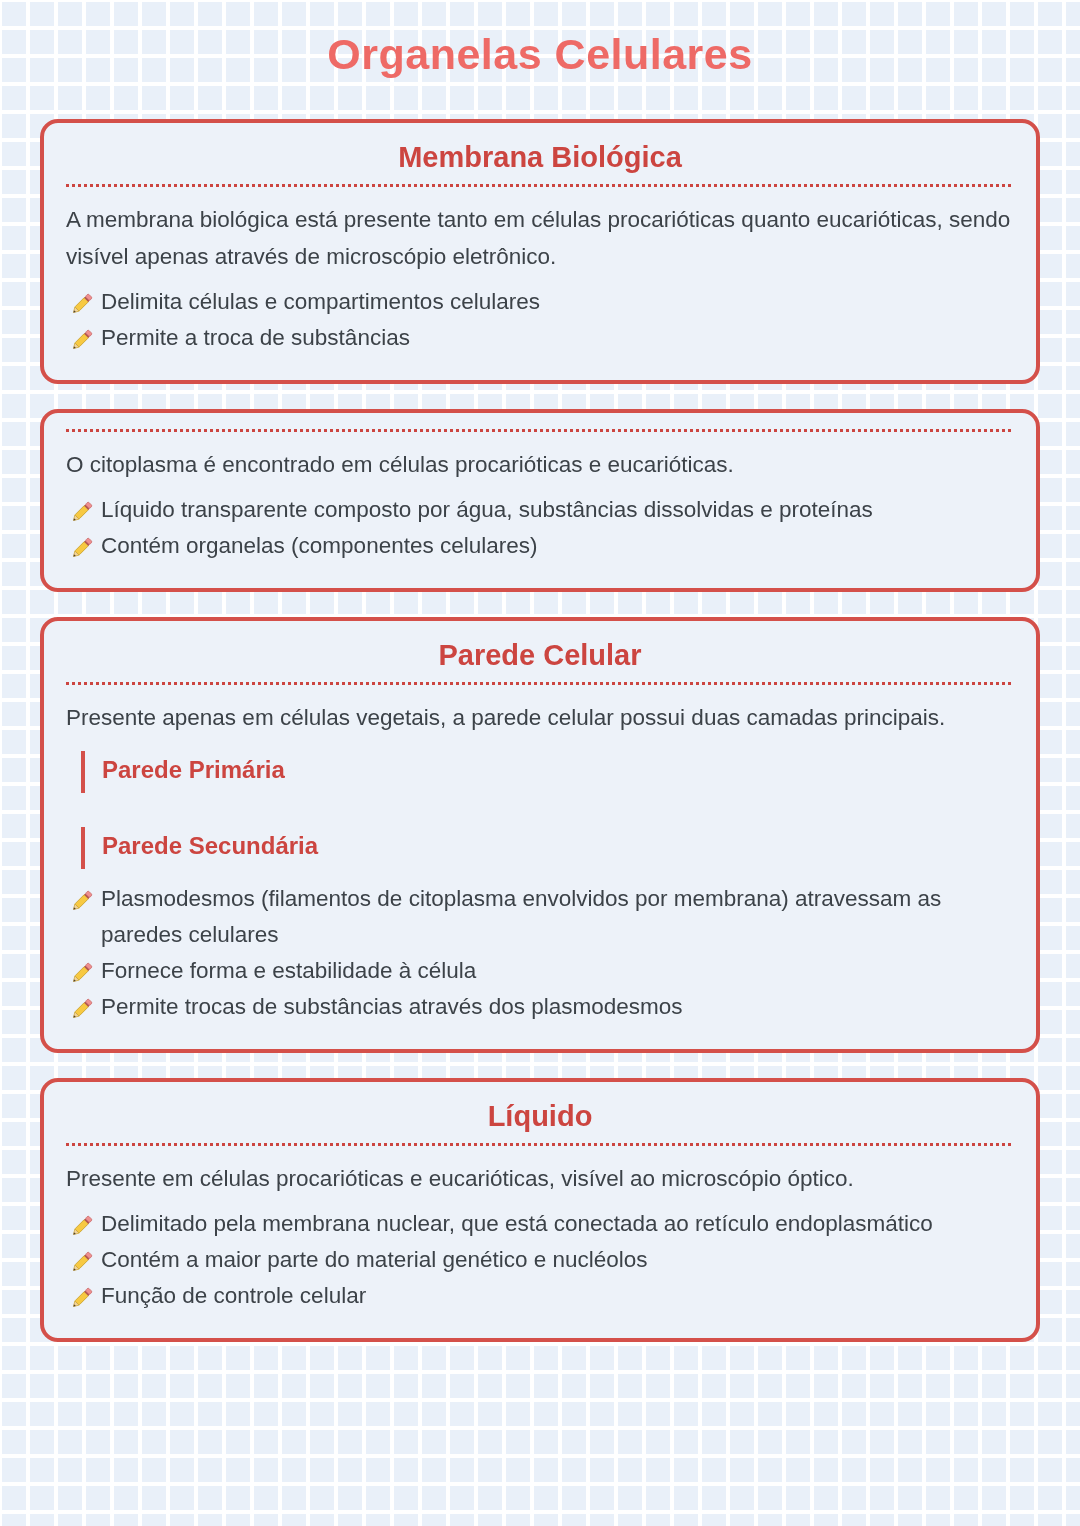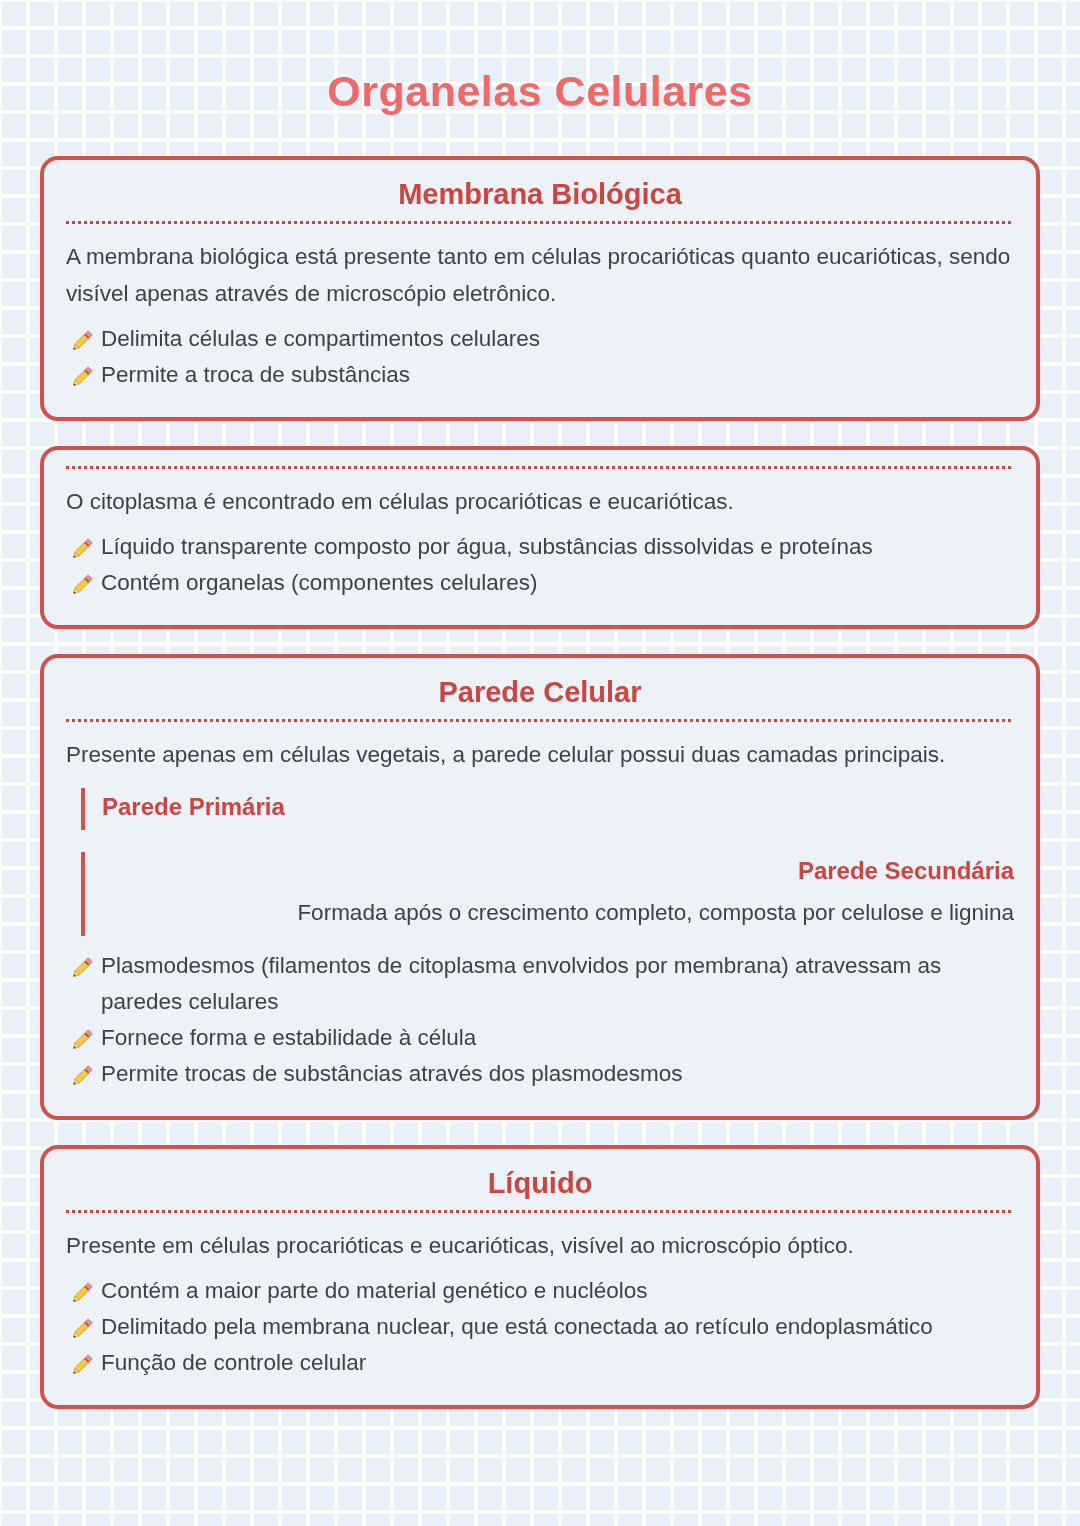--- a/index.html
+++ b/index.html
@@ -19,21 +19,21 @@
     overflow: hidden;
     font-family: "Liberation Sans", sans-serif;
     color: var(--text-color);
     background-color: var(--page-background);
     background-image:
       linear-gradient(to right, var(--grid-line) 0, var(--grid-line) 4px, transparent 4px),
       linear-gradient(to bottom, var(--grid-line) 0, var(--grid-line) 4px, transparent 4px);
     background-size: 28px 28px;
     background-position: -2px -2px;
   }
-  main { padding: 66px 40px 0; }
+  main { padding: 29px 40px 0; }
   h1.page-title {
     margin: 0 0 40px;
     text-align: center;
     font-size: 43px;
     line-height: 50px;
     font-weight: 700;
     color: var(--title-coral);
     letter-spacing: 0.5px;
   }
   .card {
@@ -60,21 +60,21 @@
     margin: 14px 0 0;
     font-size: 22.5px;
     line-height: 37px;
   }
   .subs:empty { display: none; }
   .sub {
     margin: 15px 0 12px 15px;
     border-left: 4px solid var(--accent-red);
     padding: 2px 0 6px 17px;
   }
-  .sub + .sub { margin-top: 22px; text-align: right; }
+  .sub + .sub { margin-top: 34px; }
   .sub h3 {
     margin: 0;
     font-size: 24px;
     line-height: 34px;
     font-weight: 700;
     color: var(--heading-red);
   }
   .sub p {
     margin: 8px 0 0;
     font-size: 22.5px;
@@ -189,21 +189,20 @@
     <h2 class="card-title">Parede Celular</h2>
     <div class="divider"></div>
     <p class="desc">Presente apenas em células vegetais, a parede celular possui duas camadas principais.</p>
     <div class="subs">
   <div class="sub">
     <h3>Parede Primária</h3>
   </div>
 
   <div class="sub">
     <h3>Parede Secundária</h3>
-    <p>Formada após o crescimento completo, composta por celulose e lignina</p>
   </div>
 </div>
     <ul class="bullets">
   <li class="bullet">
     <span class="pencil">
       <svg viewBox="0 0 32 32" xmlns="http://www.w3.org/2000/svg">
         <g transform="rotate(-45 16 16)">
           <rect x="5" y="12.5" width="16" height="7" rx="1" fill="#f7c942" stroke="#caa22e" stroke-width="1"></rect>
           <rect x="20.5" y="12.5" width="2.2" height="7" fill="#b3564f"></rect>
           <rect x="22.5" y="12.5" width="4.8" height="7" rx="1.8" fill="#ef8f8f" stroke="#c96b6b" stroke-width="0.9"></rect>
@@ -258,36 +257,36 @@
       <svg viewBox="0 0 32 32" xmlns="http://www.w3.org/2000/svg">
         <g transform="rotate(-45 16 16)">
           <rect x="5" y="12.5" width="16" height="7" rx="1" fill="#f7c942" stroke="#caa22e" stroke-width="1"></rect>
           <rect x="20.5" y="12.5" width="2.2" height="7" fill="#b3564f"></rect>
           <rect x="22.5" y="12.5" width="4.8" height="7" rx="1.8" fill="#ef8f8f" stroke="#c96b6b" stroke-width="0.9"></rect>
           <polygon points="5,12.5 -0.8,16 5,19.5" fill="#f2d49b" stroke="#caa22e" stroke-width="0.8"></polygon>
           <polygon points="1.6,14.4 -0.8,16 1.6,17.6" fill="#4a3b32"></polygon>
         </g>
       </svg>
     </span>
+    <span class="bullet-text">Delimitado pela membrana nuclear, que está conectada ao retículo endoplasmático</span>
+  </li>
+
+  <li class="bullet">
+    <span class="pencil">
+      <svg viewBox="0 0 32 32" xmlns="http://www.w3.org/2000/svg">
+        <g transform="rotate(-45 16 16)">
+          <rect x="5" y="12.5" width="16" height="7" rx="1" fill="#f7c942" stroke="#caa22e" stroke-width="1"></rect>
+          <rect x="20.5" y="12.5" width="2.2" height="7" fill="#b3564f"></rect>
+          <rect x="22.5" y="12.5" width="4.8" height="7" rx="1.8" fill="#ef8f8f" stroke="#c96b6b" stroke-width="0.9"></rect>
+          <polygon points="5,12.5 -0.8,16 5,19.5" fill="#f2d49b" stroke="#caa22e" stroke-width="0.8"></polygon>
+          <polygon points="1.6,14.4 -0.8,16 1.6,17.6" fill="#4a3b32"></polygon>
+        </g>
+      </svg>
+    </span>
     <span class="bullet-text">Contém a maior parte do material genético e nucléolos</span>
-  </li>
-
-  <li class="bullet">
-    <span class="pencil">
-      <svg viewBox="0 0 32 32" xmlns="http://www.w3.org/2000/svg">
-        <g transform="rotate(-45 16 16)">
-          <rect x="5" y="12.5" width="16" height="7" rx="1" fill="#f7c942" stroke="#caa22e" stroke-width="1"></rect>
-          <rect x="20.5" y="12.5" width="2.2" height="7" fill="#b3564f"></rect>
-          <rect x="22.5" y="12.5" width="4.8" height="7" rx="1.8" fill="#ef8f8f" stroke="#c96b6b" stroke-width="0.9"></rect>
-          <polygon points="5,12.5 -0.8,16 5,19.5" fill="#f2d49b" stroke="#caa22e" stroke-width="0.8"></polygon>
-          <polygon points="1.6,14.4 -0.8,16 1.6,17.6" fill="#4a3b32"></polygon>
-        </g>
-      </svg>
-    </span>
-    <span class="bullet-text">Delimitado pela membrana nuclear, que está conectada ao retículo endoplasmático</span>
   </li>
 
   <li class="bullet">
     <span class="pencil">
       <svg viewBox="0 0 32 32" xmlns="http://www.w3.org/2000/svg">
         <g transform="rotate(-45 16 16)">
           <rect x="5" y="12.5" width="16" height="7" rx="1" fill="#f7c942" stroke="#caa22e" stroke-width="1"></rect>
           <rect x="20.5" y="12.5" width="2.2" height="7" fill="#b3564f"></rect>
           <rect x="22.5" y="12.5" width="4.8" height="7" rx="1.8" fill="#ef8f8f" stroke="#c96b6b" stroke-width="0.9"></rect>
           <polygon points="5,12.5 -0.8,16 5,19.5" fill="#f2d49b" stroke="#caa22e" stroke-width="0.8"></polygon>

